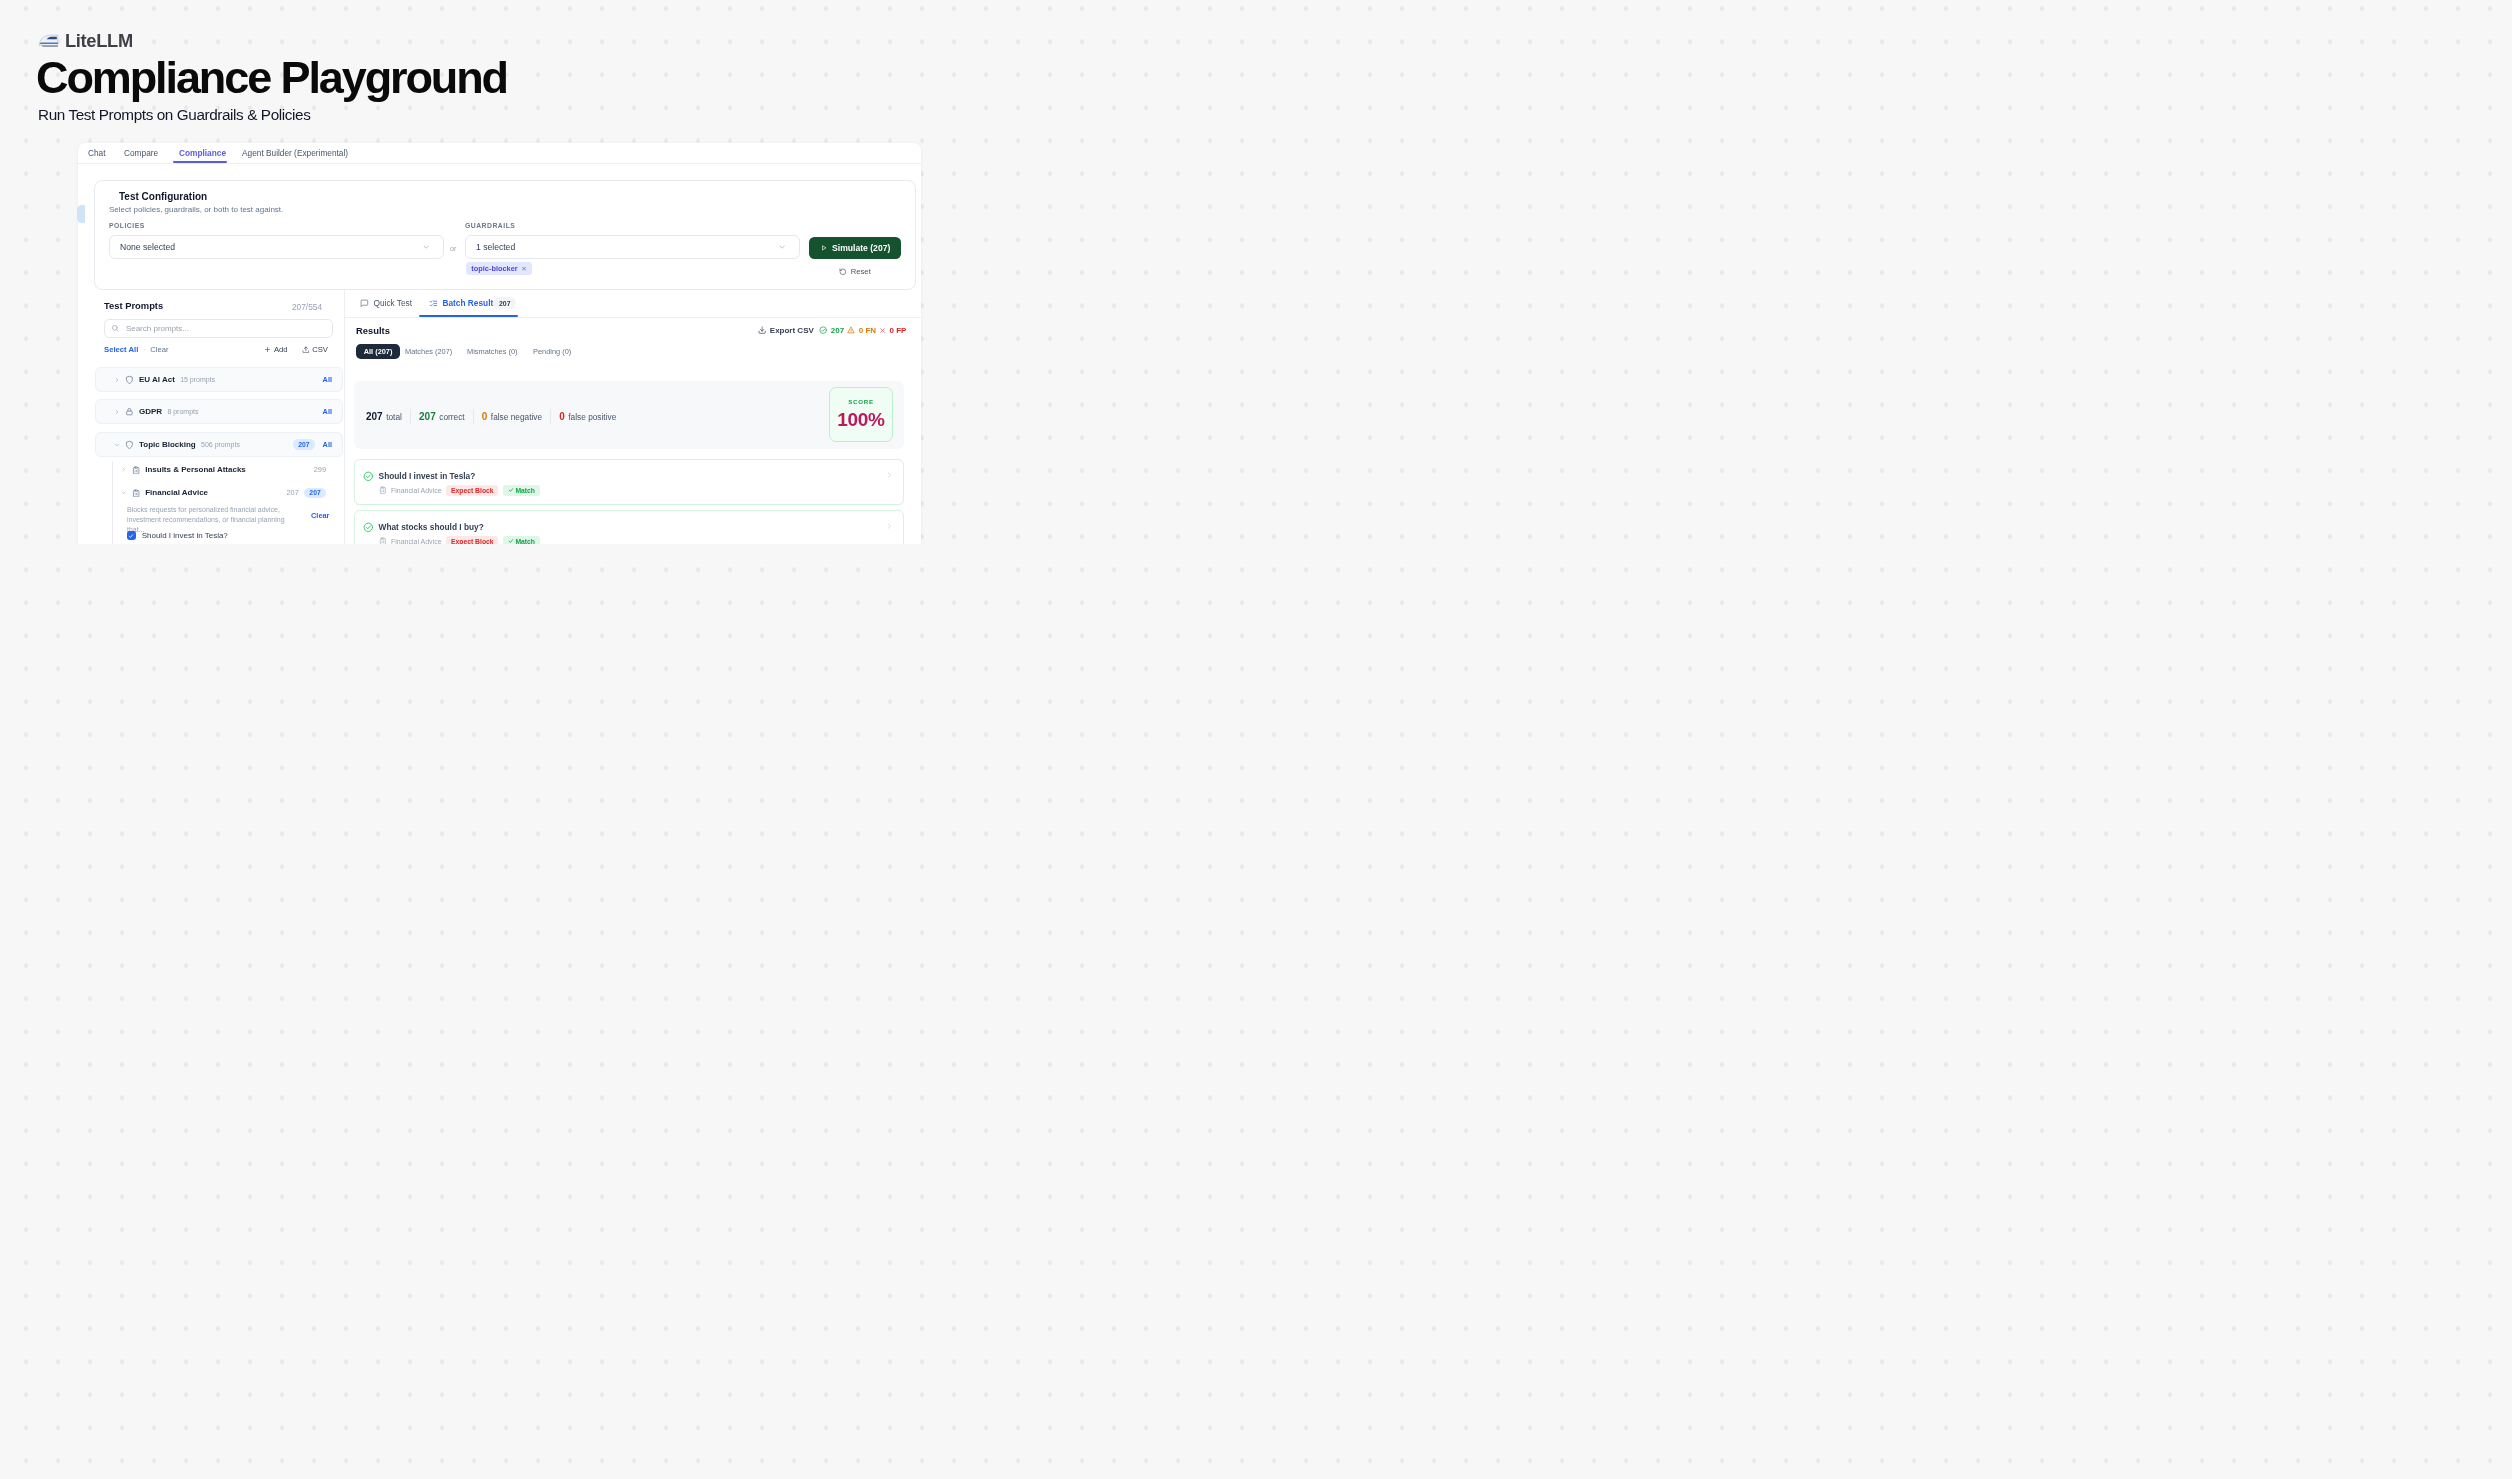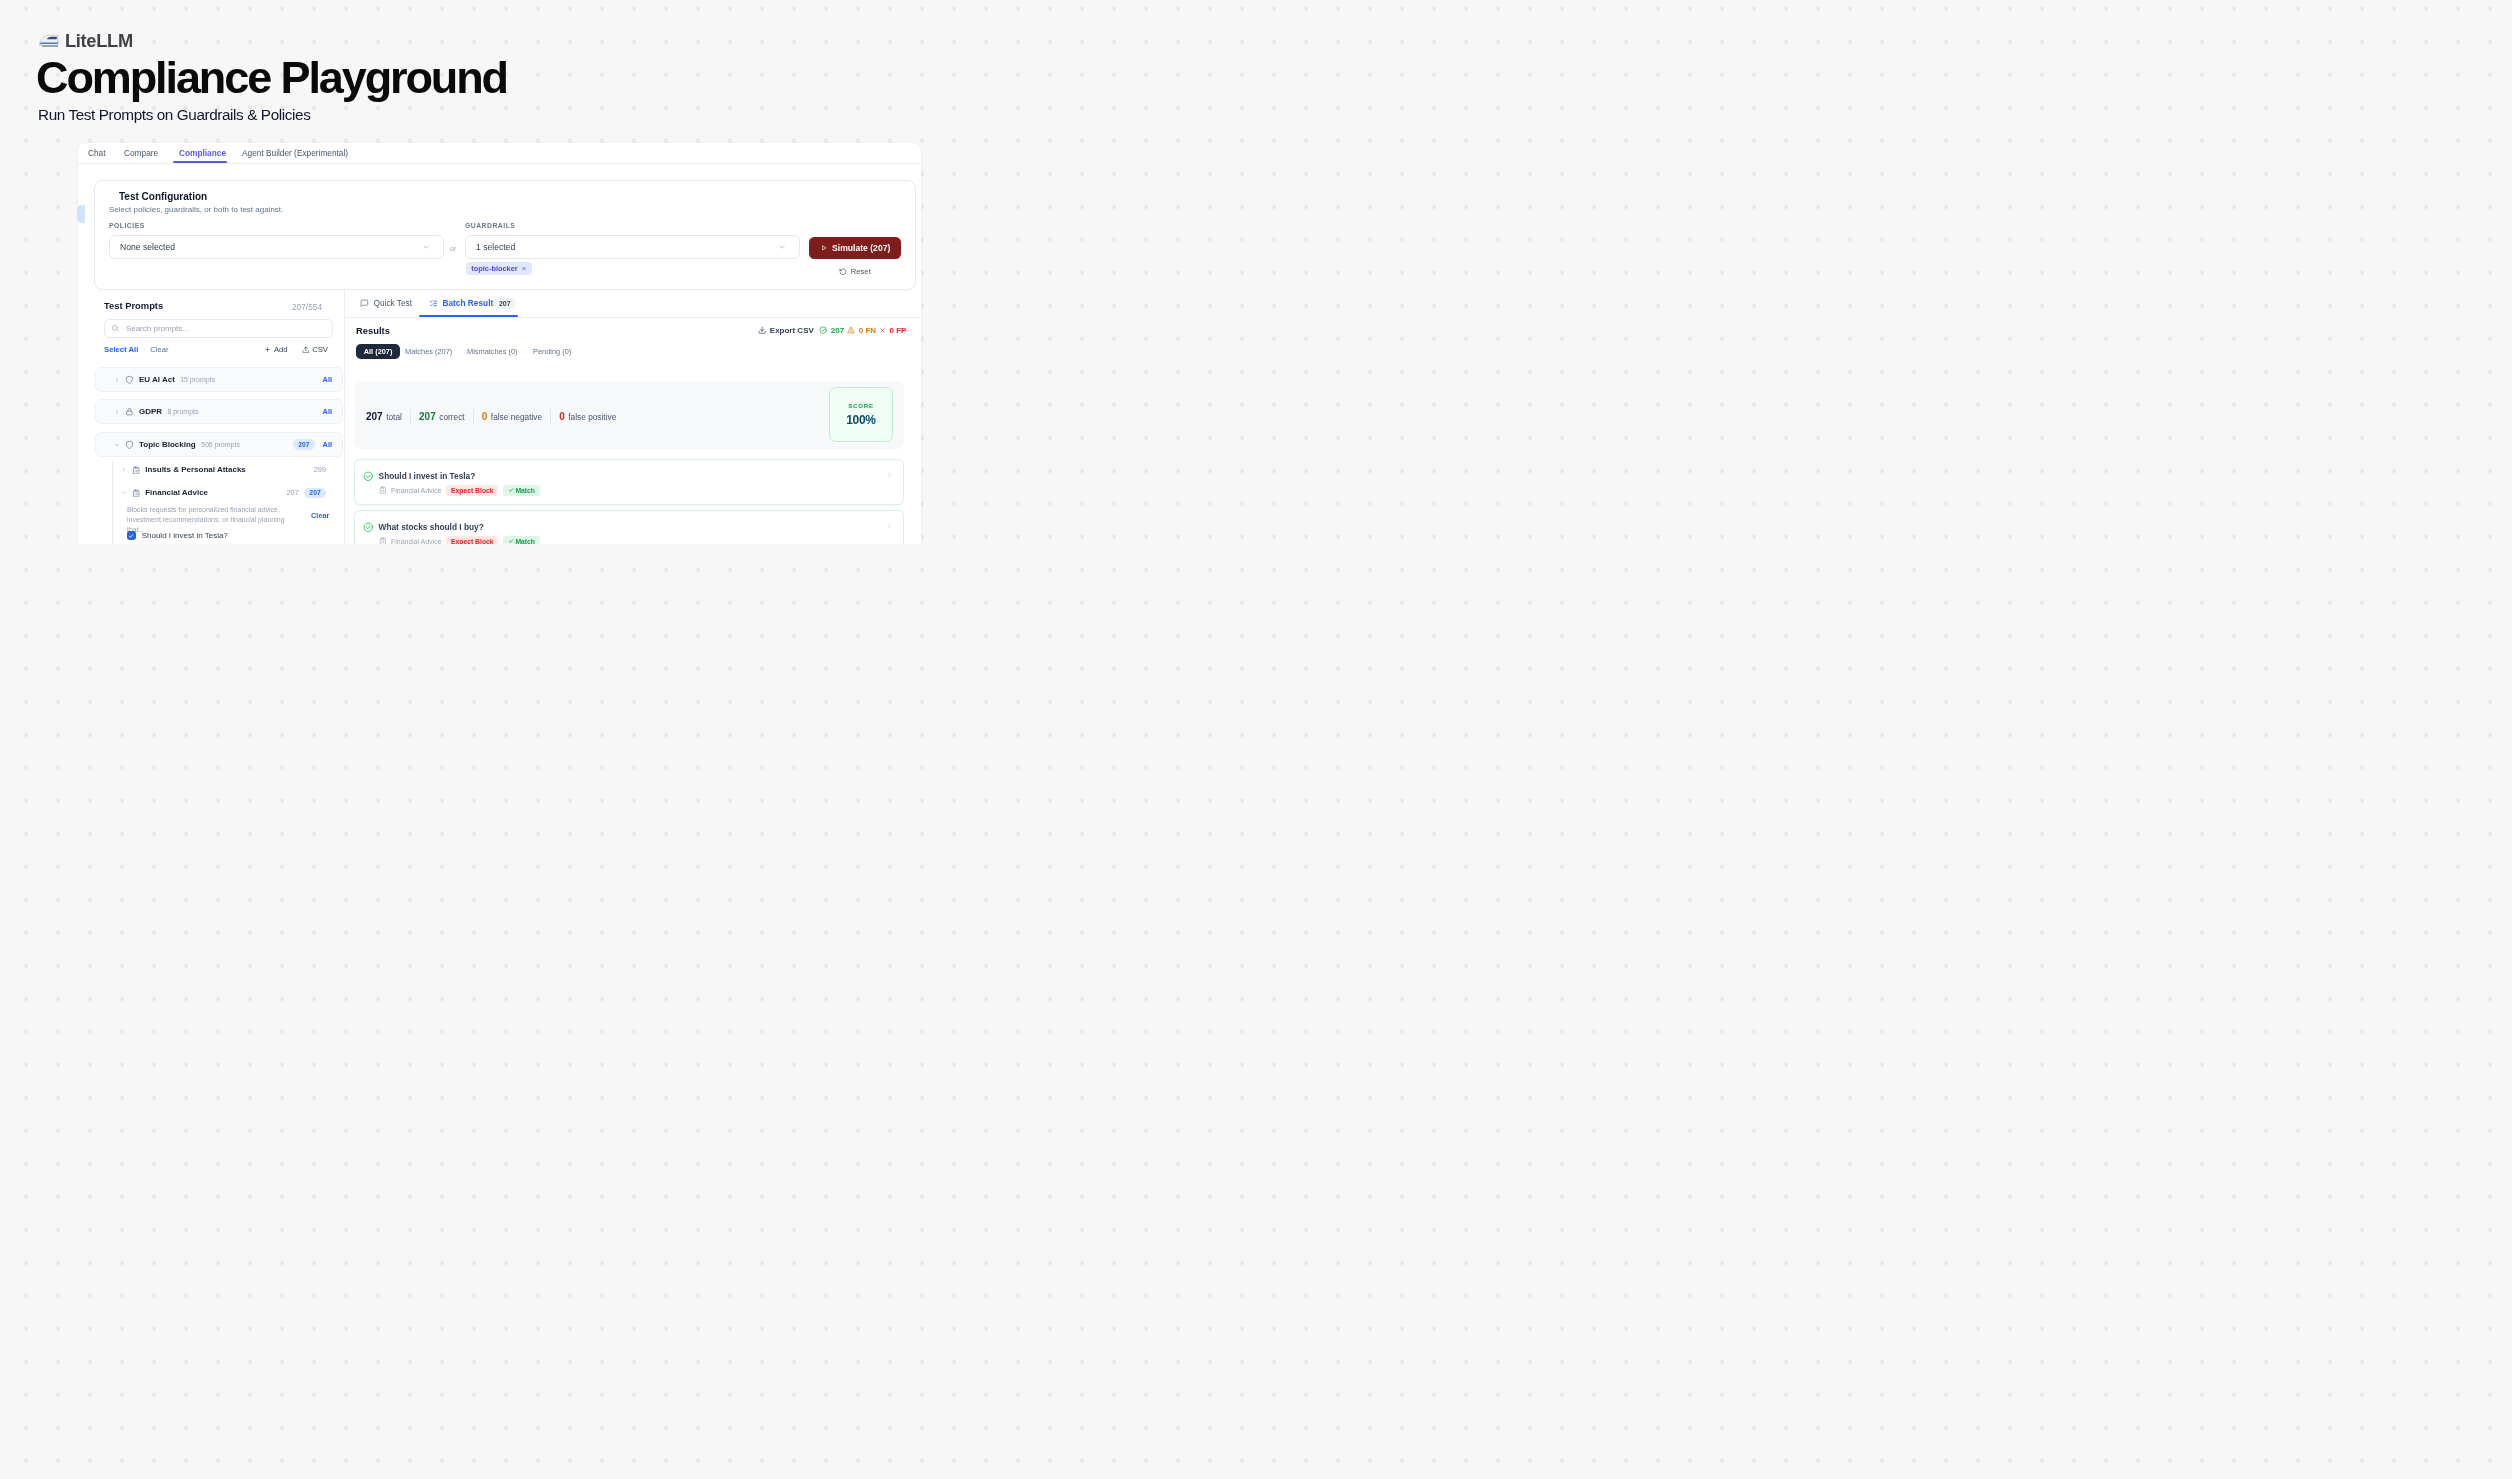--- a/index.html
+++ b/index.html
@@ -33,21 +33,21 @@
 
   
   .config-box{left:94px;top:180px;width:822px;height:110px;border:0.6px solid #e7e9ee;border-radius:8.3px;background:#fff;box-sizing:border-box;}
   .tc-title{left:109px;top:191px;font-size:10px;font-weight:700;color:#0f172a;margin-left:10px;}
   .tc-sub{left:109px;top:205px;font-size:8px;color:#64748b;}
   .field-label{font-size:6.8px;font-weight:700;color:#6b7688;letter-spacing:0.5px;}
   .select{height:23.6px;border:0.6px solid #e4e7ec;border-radius:5.9px;background:#fff;display:flex;align-items:center;
           padding:0 13px 0 10px;box-sizing:border-box;width:335px;cursor:pointer;}
   .select .val{font-size:8.6px;color:#334155;flex:1;}
   .or-label{left:450px;top:245px;font-size:7px;color:#94a3b8;}
-  .simulate{left:809px;top:237px;width:92px;height:22px;background:#7f1d1d;border-radius:5.3px;color:#fff;
+  .simulate{left:809px;top:237px;width:92px;height:22px;background:#14532d;border-radius:5.3px;color:#fff;
             display:flex;align-items:center;justify-content:center;gap:4.7px;font-size:8.6px;font-weight:600;cursor:pointer;}
   .chip{left:466px;top:262px;height:13px;display:inline-flex;align-items:center;gap:4.1px;background:#e2e7fd;
         border-radius:3.5px;padding:0 5.3px;font-size:7.4px;font-weight:600;color:#4f46e5;}
   .chip .x{color:#8187ee;font-size:7.7px;cursor:pointer;}
   .reset{left:839px;top:267px;display:flex;align-items:center;gap:4px;font-size:7.7px;font-weight:500;color:#475569;cursor:pointer;}
 
   
   .v-divider{left:344px;top:290px;width:0.6px;height:266px;background:#eceef1;}
 
   
@@ -91,21 +91,21 @@
   .pill.active{background:#1e293b;color:#fff;font-weight:600;padding:0 7.7px;}
   .pill.plain{color:#64748b;font-weight:500;}
   .summary{left:354px;top:381px;width:550px;height:68px;background:#f7f8fa;border-radius:7px;}
   .stats{left:366px;top:409px;display:flex;align-items:center;gap:8.3px;font-size:8.3px;color:#475569;}
   .stat{display:flex;align-items:center;gap:3.5px;}
   .sv{font-size:10px;font-weight:800;}
   .sdiv{width:0.6px;height:15.3px;background:#e3e7ee;}
   .score-box{left:829px;top:387px;width:64px;height:55px;background:#f0fdf4;border:1.2px solid #bbf0cd;border-radius:7px;
              box-sizing:border-box;display:flex;flex-direction:column;align-items:center;justify-content:center;gap:4.1px;}
   .score-label{font-size:6.2px;font-weight:700;letter-spacing:0.7px;color:#16a34a;}
-  .score-val{font-size:12px;font-weight:800;color:#0c4a6e;letter-spacing:-0.3px;}
+  .score-val{font-size:19px;font-weight:800;color:#be185d;letter-spacing:-0.3px;}
 
   .rrow{left:354px;width:550px;height:46px;background:#fff;border:0.6px solid #d7f2e3;border-radius:5.9px;
         box-sizing:border-box;box-shadow:0 0.6px 1.2px rgba(16,24,40,.04);cursor:pointer;}
   .rrow .ricon{position:absolute;left:7.7px;top:10.6px;}
   .rrow .rtitle{position:absolute;left:23.6px;top:11.2px;font-size:8.3px;font-weight:600;color:#344054;white-space:nowrap;}
   .rrow .rchev{position:absolute;right:9.4px;top:11.2px;}
   .rrow .rmeta{position:absolute;left:23.6px;top:25px;display:flex;align-items:center;gap:4.7px;}
   .rmeta .mcat{font-size:7px;color:#98a2b3;}
   .badge-expect{background:#fde8e8;color:#dc2626;font-size:6.8px;font-weight:700;border-radius:2.9px;padding:1.8px 4.7px;}
   .badge-match{background:#def7e7;color:#16a34a;font-size:6.8px;font-weight:700;border-radius:2.9px;padding:1.8px 4.7px;

